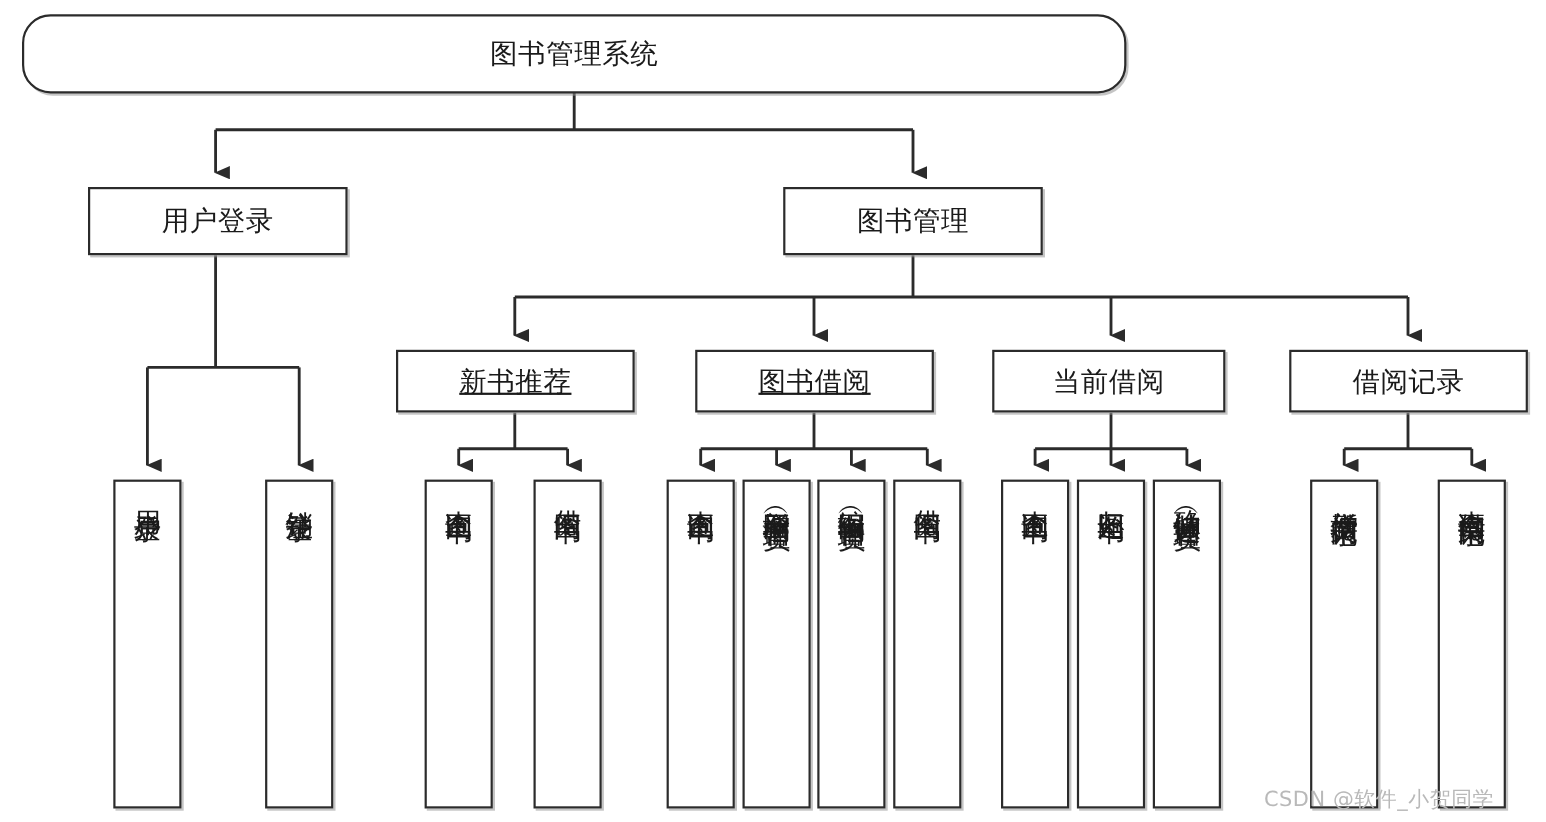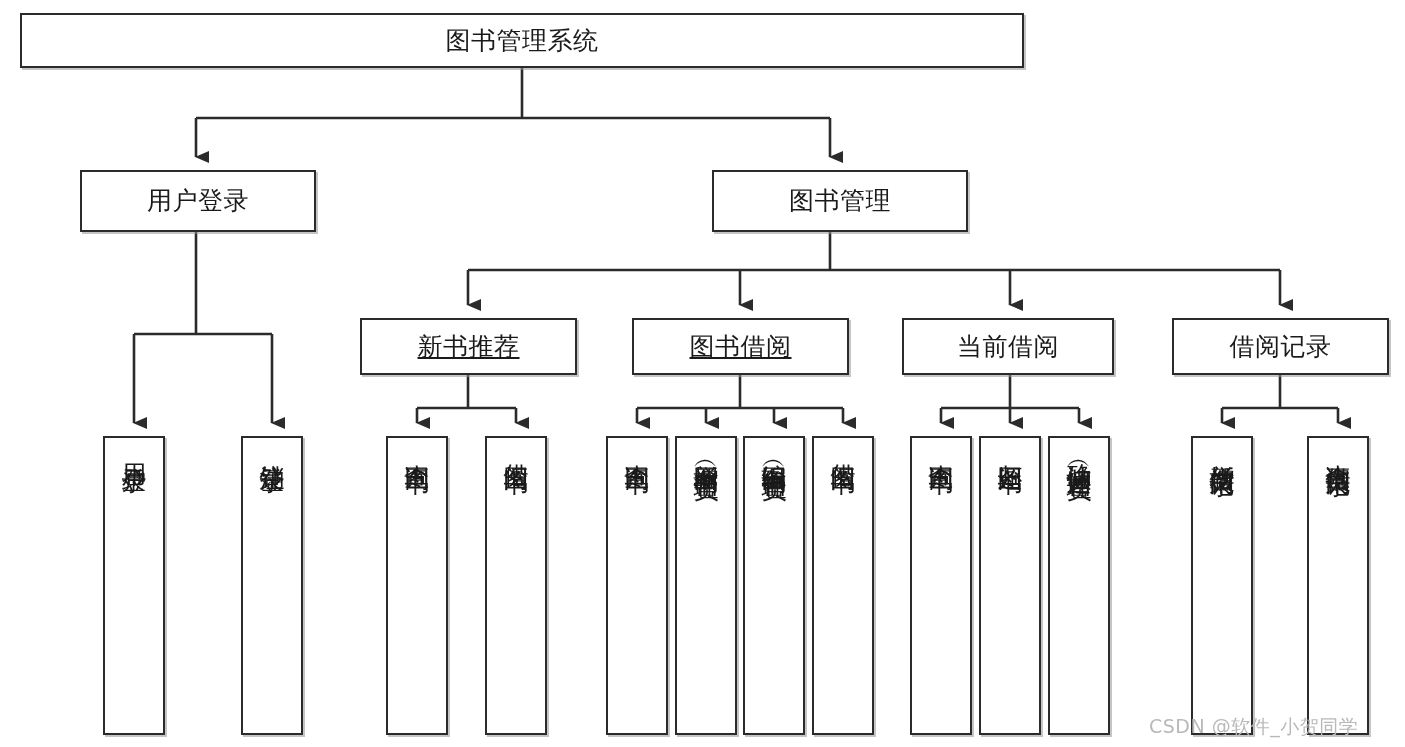--- a/index.html
+++ b/index.html
@@ -119,29 +119,29 @@
       <path d="M 1010 408 L 1010 423" marker-end="url(#arrow)"></path>
       <path d="M 1079 408 L 1079 423" marker-end="url(#arrow)"></path>
 
       <path d="M 1280 375 L 1280 408"></path>
       <path d="M 1222 408 L 1338 408"></path>
       <path d="M 1222 408 L 1222 423" marker-end="url(#arrow)"></path>
       <path d="M 1338 408 L 1338 423" marker-end="url(#arrow)"></path>
     </g>
   </svg>
 
-  <div class="node h" style="left:20px; top:13px; width:1004px; height:55px;">
+  <div class="node h" style="left:20px; top:13px; width:1004px; height:72px;border-radius:26px;">
     <span class="label">图书管理系统</span>
   </div>
 
   <div class="node h" style="left:80px; top:170px; width:236px; height:62px;">
     <span class="label">用户登录</span>
   </div>
 
-  <div class="node h" style="left:712px; top:170px; width:256px; height:62px;justify-content:center;">
+  <div class="node h" style="left:712px; top:170px; width:236px; height:62px;justify-content:center;">
     <span class="label">图书管理</span>
   </div>
 
   <div class="node h" style="left:360px; top:318px; width:217px; height:57px;text-decoration:underline;">
     <span class="label">新书推荐</span>
   </div>
 
   <div class="node h" style="left:632px; top:318px; width:217px; height:57px;text-decoration:underline;">
     <span class="label">图书借阅</span>
   </div>

